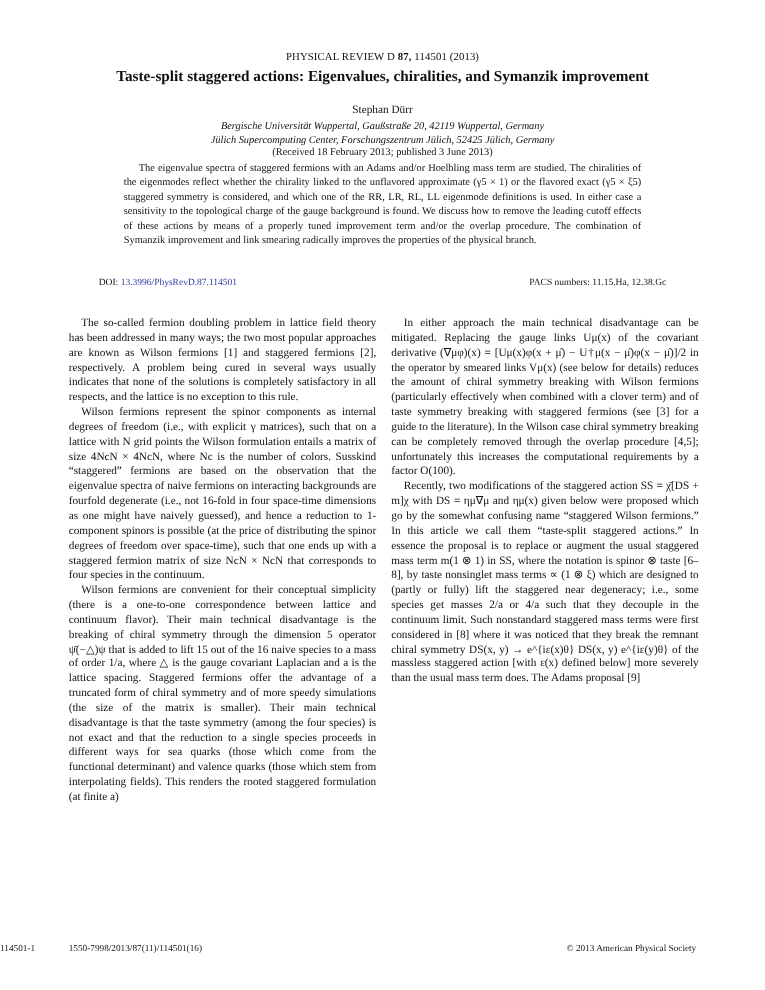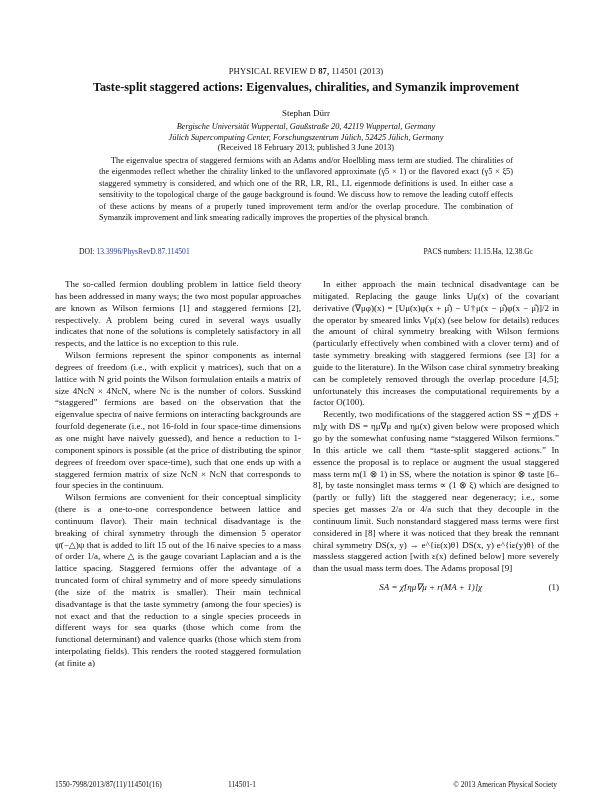--- a/index.html
+++ b/index.html
@@ -1,18 +1,18 @@
 <!DOCTYPE html>
 <html><head>
 <meta charset="utf-8">
 <style>
   html, body { margin: 0; padding: 0; background: #ffffff; }
   body { width: 612px; height: 792px; position: relative; overflow: hidden;
          font-family: "Liberation Serif", serif; color: #111; }
-  .abs { position: absolute; margin-top: 26px; }
+  .abs { position: absolute; }
   .center { left: 0; width: 612px; text-align: center; }
   .journal { top: 40px; font-size: 8.6px; letter-spacing: 0.1px; }
   .journal b { font-weight: bold; }
   .title { top: 54px; font-size: 12.2px; font-weight: bold; }
   .author { top: 82px; font-size: 9px; }
   .affil { font-size: 8.3px; font-style: italic; }
   .aff1 { top: 96px; }
   .aff2 { top: 107px; }
   .received { top: 117px; font-size: 8.3px; font-family: Liberation Serif, serif; }
   .abstract { left: 99px; width: 414px; top: 129px; font-size: 8.3px; line-height: 11.4px;
@@ -23,21 +23,21 @@
   .col { top: 253px; width: 246px; font-size: 9px; line-height: 11.85px; text-align: justify; }
   .col-left { left: 55px; }
   .col-right { left: 313px; top: 253px; }
   .col p { margin: 0; text-indent: 10px; hyphens: manual; }
   .col p.noindent { text-indent: 0; }
   .section { text-align: center; font-weight: bold; font-size: 9px; margin: 4px 0 5px 0; text-indent: 0 !important; }
   .eq { display: flex; justify-content: space-between; margin: 7px 0 7px 0; }
   .eq .body { flex: 1; text-align: center; font-style: italic; }
   .footer { top: 754px; font-size: 7.4px; }
   .foot-left { left: 55px; }
-  .foot-mid { left: 0; width: 484px; text-align: center; }
+  .foot-mid { left: 0; width: 484px; }
   .foot-right { right: 55px; }
 </style>
 </head>
 <body>
 
 <div class="abs center journal">
   <span>PHYSICAL REVIEW D</span>
   <b>87,</b>
   <span>114501 (2013)</span>
 </div>
@@ -58,21 +58,17 @@
 
 <div class="abs col col-left">
   <p>The so-called fermion doubling problem in lattice field theory has been addressed in many ways; the two most popular approaches are known as Wilson fermions [1] and staggered fermions [2], respectively. A problem being cured in several ways usually indicates that none of the solutions is completely satisfactory in all respects, and the lattice is no exception to this rule.</p>
   <p>Wilson fermions represent the spinor components as internal degrees of freedom (i.e., with explicit γ matrices), such that on a lattice with N grid points the Wilson formulation entails a matrix of size 4NcN × 4NcN, where Nc is the number of colors. Susskind “staggered” fermions are based on the observation that the eigenvalue spectra of naive fermions on interacting backgrounds are fourfold degenerate (i.e., not 16-fold in four space-time dimensions as one might have naively guessed), and hence a reduction to 1-component spinors is possible (at the price of distributing the spinor degrees of freedom over space-time), such that one ends up with a staggered fermion matrix of size NcN × NcN that corresponds to four species in the continuum.</p>
   <p>Wilson fermions are convenient for their conceptual simplicity (there is a one-to-one correspondence between lattice and continuum flavor). Their main technical disadvantage is the breaking of chiral symmetry through the dimension 5 operator ψ̄(−△)ψ that is added to lift 15 out of the 16 naive species to a mass of order 1/a, where △ is the gauge covariant Laplacian and a is the lattice spacing. Staggered fermions offer the advantage of a truncated form of chiral symmetry and of more speedy simulations (the size of the matrix is smaller). Their main technical disadvantage is that the taste symmetry (among the four species) is not exact and that the reduction to a single species proceeds in different ways for sea quarks (those which come from the functional determinant) and valence quarks (those which stem from interpolating fields). This renders the rooted staggered formulation (at finite a)</p>
 </div>
 
 <div class="abs col col-right">
   <p>In either approach the main technical disadvantage can be mitigated. Replacing the gauge links Uμ(x) of the covariant derivative (∇μφ)(x) = [Uμ(x)φ(x + μ̂) − U†μ(x − μ̂)φ(x − μ̂)]/2 in the operator by smeared links Vμ(x) (see below for details) reduces the amount of chiral symmetry breaking with Wilson fermions (particularly effectively when combined with a clover term) and of taste symmetry breaking with staggered fermions (see [3] for a guide to the literature). In the Wilson case chiral symmetry breaking can be completely removed through the overlap procedure [4,5]; unfortunately this increases the computational requirements by a factor O(100).</p>
   <p>Recently, two modifications of the staggered action SS = χ̄[DS + m]χ with DS = ημ∇μ and ημ(x) given below were proposed which go by the somewhat confusing name “staggered Wilson fermions.” In this article we call them “taste-split staggered actions.” In essence the proposal is to replace or augment the usual staggered mass term m(1 ⊗ 1) in SS, where the notation is spinor ⊗ taste [6–8], by taste nonsinglet mass terms ∝ (1 ⊗ ξ) which are designed to (partly or fully) lift the staggered near degeneracy; i.e., some species get masses 2/a or 4/a such that they decouple in the continuum limit. Such nonstandard staggered mass terms were first considered in [8] where it was noticed that they break the remnant chiral symmetry DS(x, y) → e^{iε(x)θ} DS(x, y) e^{iε(y)θ} of the massless staggered action [with ε(x) defined below] more severely than the usual mass term does. The Adams proposal [9]</p>
-  <div class="eq">
-    <span class="body">SA = χ̄[ημ∇μ + r(MA + 1)]χ</span>
-    <span>(1)</span>
-  </div>
 </div>
 
 <div class="abs footer foot-left">1550-7998/2013/87(11)/114501(16)</div>
 <div class="abs footer foot-mid">114501-1</div>
 <div class="abs footer foot-right">© 2013 American Physical Society</div>
 
 </body></html>

